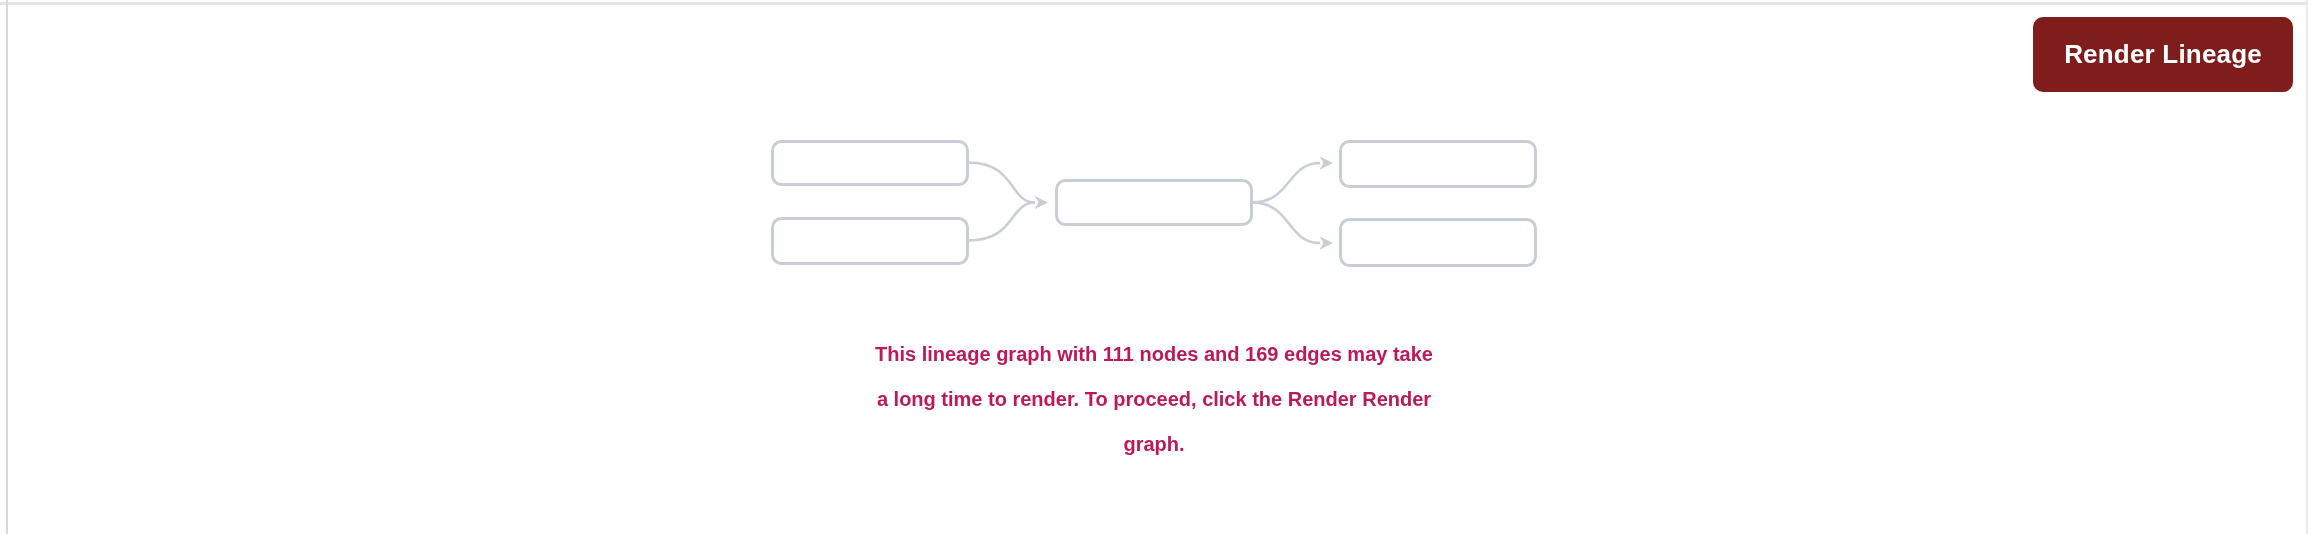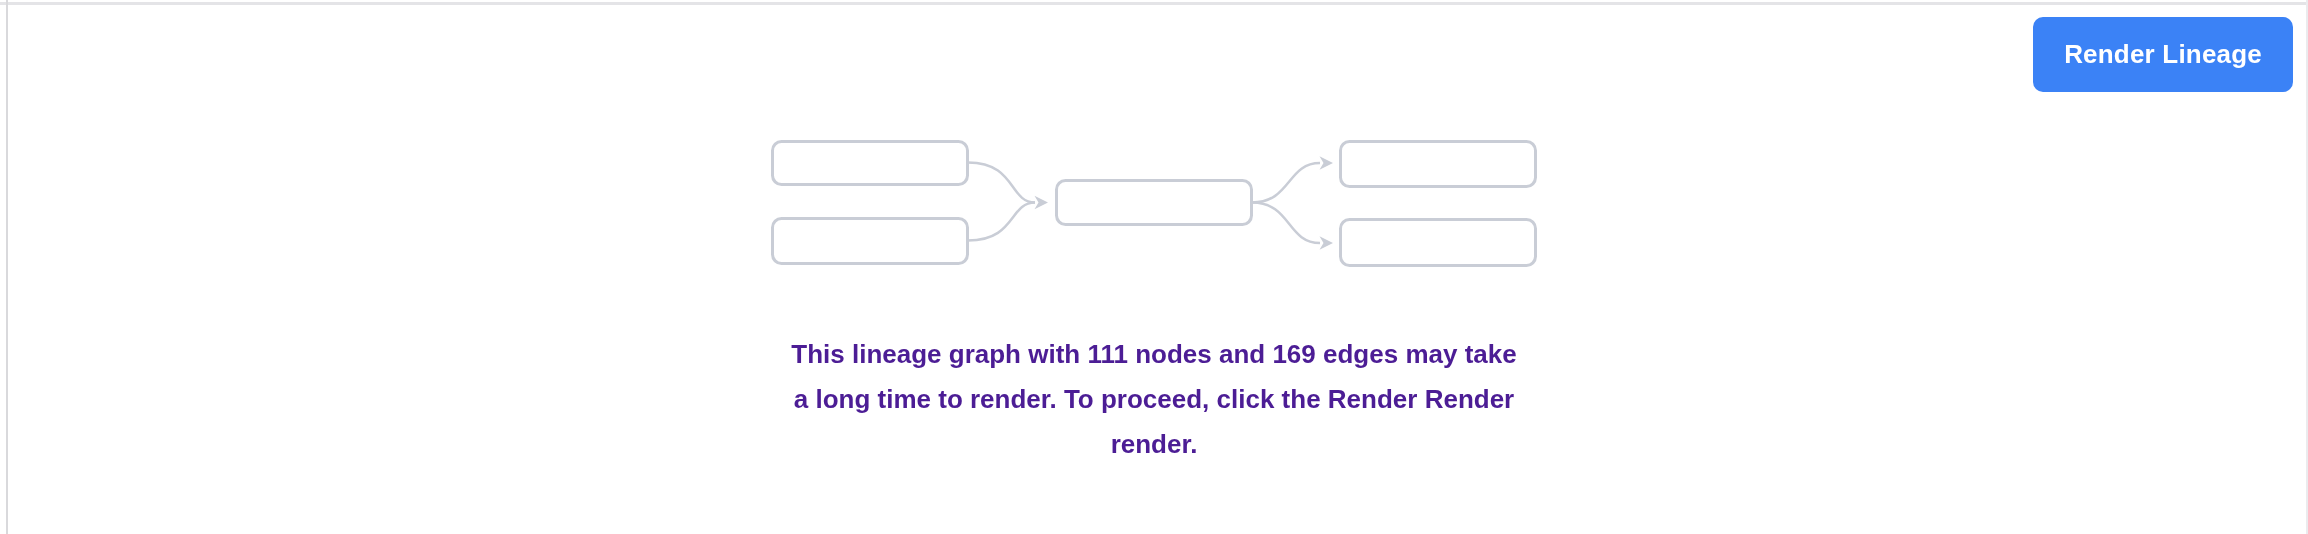--- a/index.html
+++ b/index.html
@@ -35,21 +35,21 @@
   }
   .render-btn {
     position: absolute;
     top: 17px;
     right: 15px;
     height: 75px;
     padding: 6px 31px;
     display: flex;
     align-items: center;
     justify-content: center;
-    background: #3b82f6;
+    background: #7f1d1d;
     color: #ffffff;
     font-family: "Liberation Sans", sans-serif;
     font-size: 26px;
     font-weight: 700;
     border: none;
     border-radius: 10px;
     cursor: pointer;
     letter-spacing: 0.2px;
   }
   .empty-state {
@@ -64,22 +64,22 @@
   }
   .diagram {
     width: 766px;
     height: 128px;
     display: block;
   }
   .empty-message {
     margin-top: 64px;
     width: 790px;
     text-align: center;
-    color: #4c1d95;
-    font-size: 26px;
+    color: #be185d;
+    font-size: 20px;
     font-weight: 700;
     line-height: 45px;
   }
 </style>
 </head>
 <body>
 
 <div class="viewport">
 
   <div class="top-rule"></div>
@@ -107,18 +107,18 @@
         <rect x="1.5" y="78.5" width="195" height="45" rx="9"></rect>
         <rect x="285.5" y="40.5" width="195" height="44" rx="9"></rect>
         <rect x="569.5" y="1.5" width="195" height="45" rx="9"></rect>
         <rect x="569.5" y="79.5" width="195" height="46" rx="9"></rect>
       </g>
     </svg>
 
     <div class="empty-message">
       <div>This lineage graph with 111 nodes and 169 edges may take</div>
       <div>a long time to render. To proceed, click the Render Render</div>
-      <div>render.</div>
+      <div>graph.</div>
     </div>
 
   </div>
 
 </div>
 
 </body></html>

